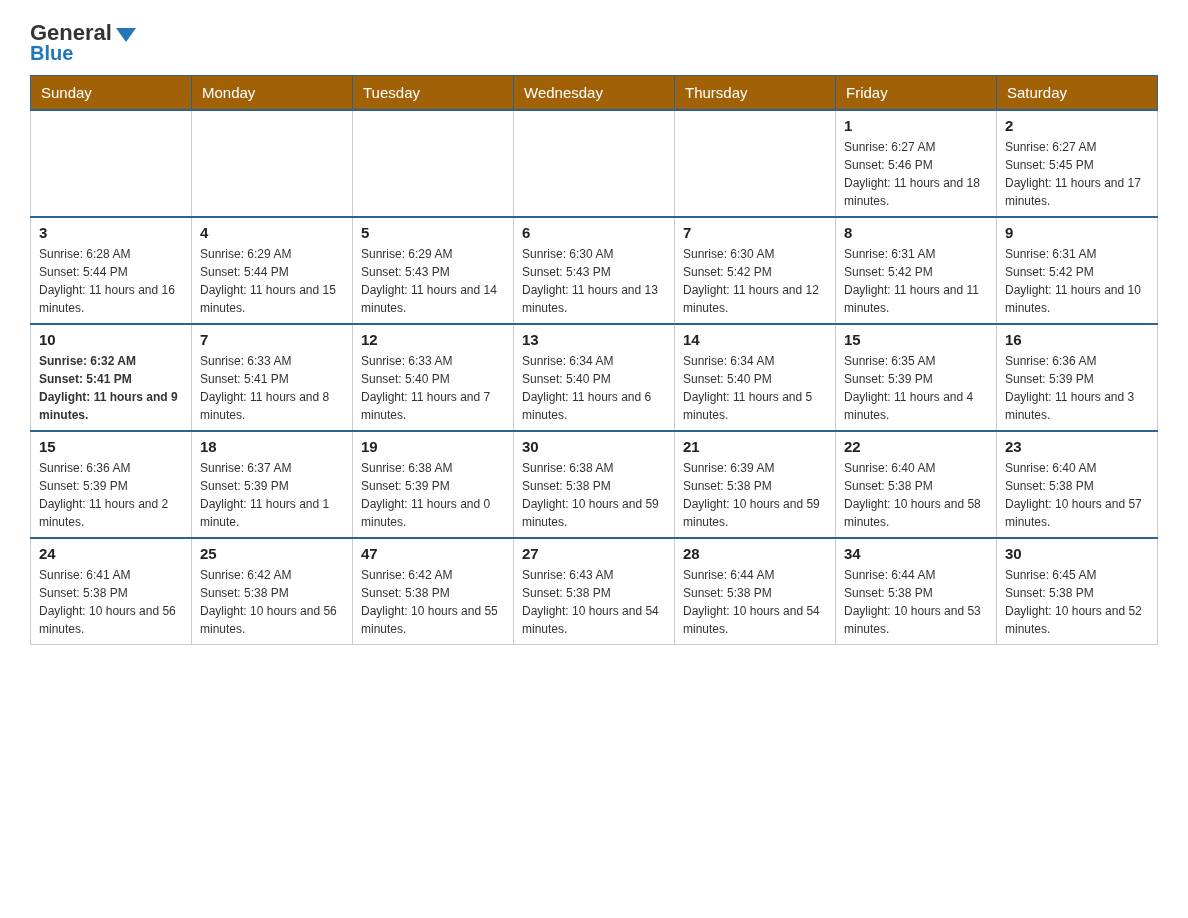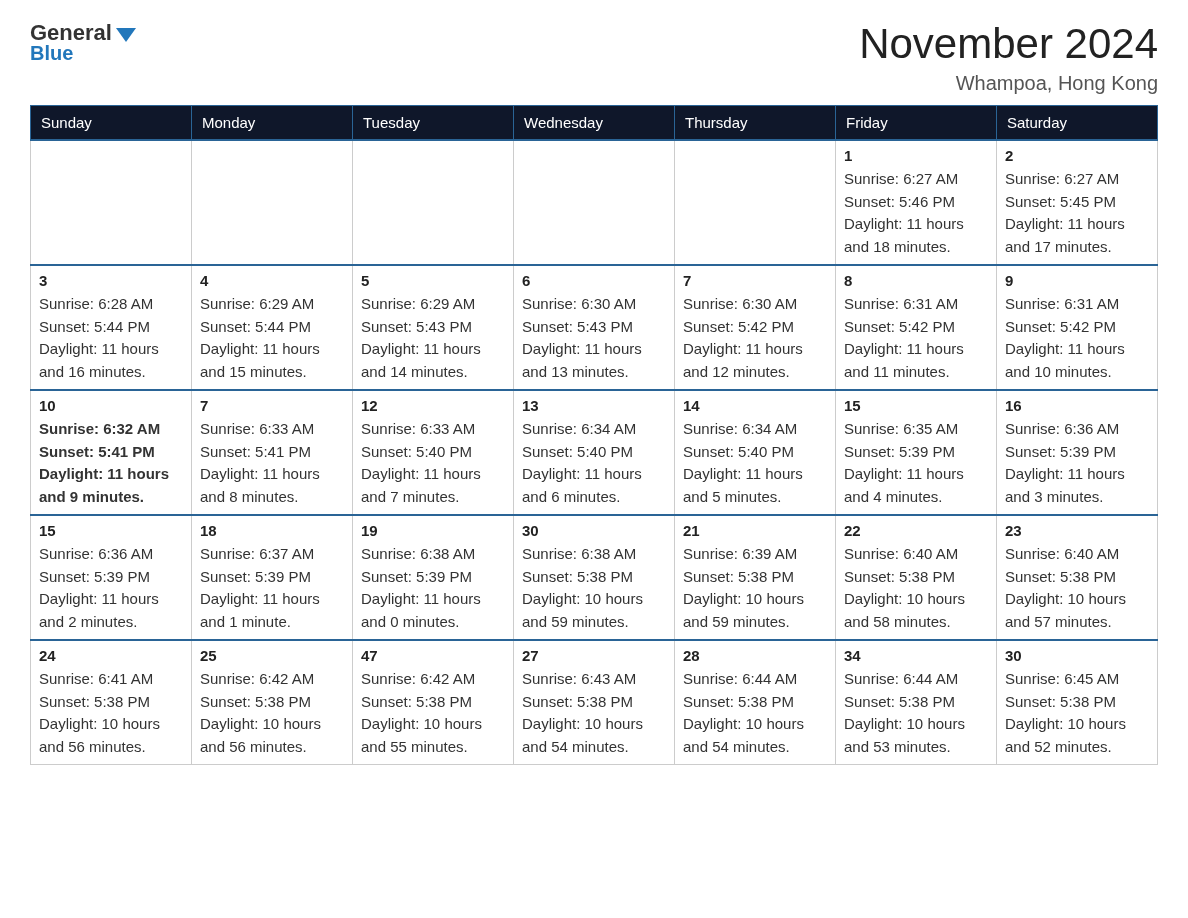--- a/index.html
+++ b/index.html
@@ -56,21 +56,21 @@
       font-size: 20px;
       color: #555;
       margin-top: 4px;
     }
     .calendar-table {
       width: 100%;
       border-collapse: collapse;
       margin-top: 8px;
     }
     .calendar-table th {
-      background-color: #0f172a;
+      background-color: #a16207;
       color: #fff;
       font-size: 15px;
       font-weight: normal;
       padding: 8px 10px;
       text-align: left;
       border: 1px solid #2a6496;
     }
     .calendar-table td {
       width: 14.28%;
       vertical-align: top;
@@ -86,42 +86,38 @@
       border-top: 2px solid #2a6496;
     }
     .day-number {
       font-size: 15px;
       font-weight: bold;
       color: #222;
       display: block;
       margin-bottom: 4px;
     }
     .day-info {
-      font-size: 15px;
+      font-size: 12px;
       color: #333;
       line-height: 1.5;
     }
     .empty-cell {
       background: #f9f9f9;
     }
   </style>
 </head>
 <body>
 
 <div class="header-area">
   <div class="logo">
     <div class="logo-general">
       <span>General</span>
       <span class="arrow"></span>
     </div>
     <div class="logo-blue">Blue</div>
-  </div>
-  <div class="title-area">
-    <div class="calendar-title">November 2024</div>
-    <div class="calendar-subtitle">Whampoa, Hong Kong</div>
   </div>
 </div>
 
 <table class="calendar-table">
   <thead>
     <tr>
     <th>Sunday</th>
         <th>Monday</th>
         <th>Tuesday</th>
         <th>Wednesday</th>

